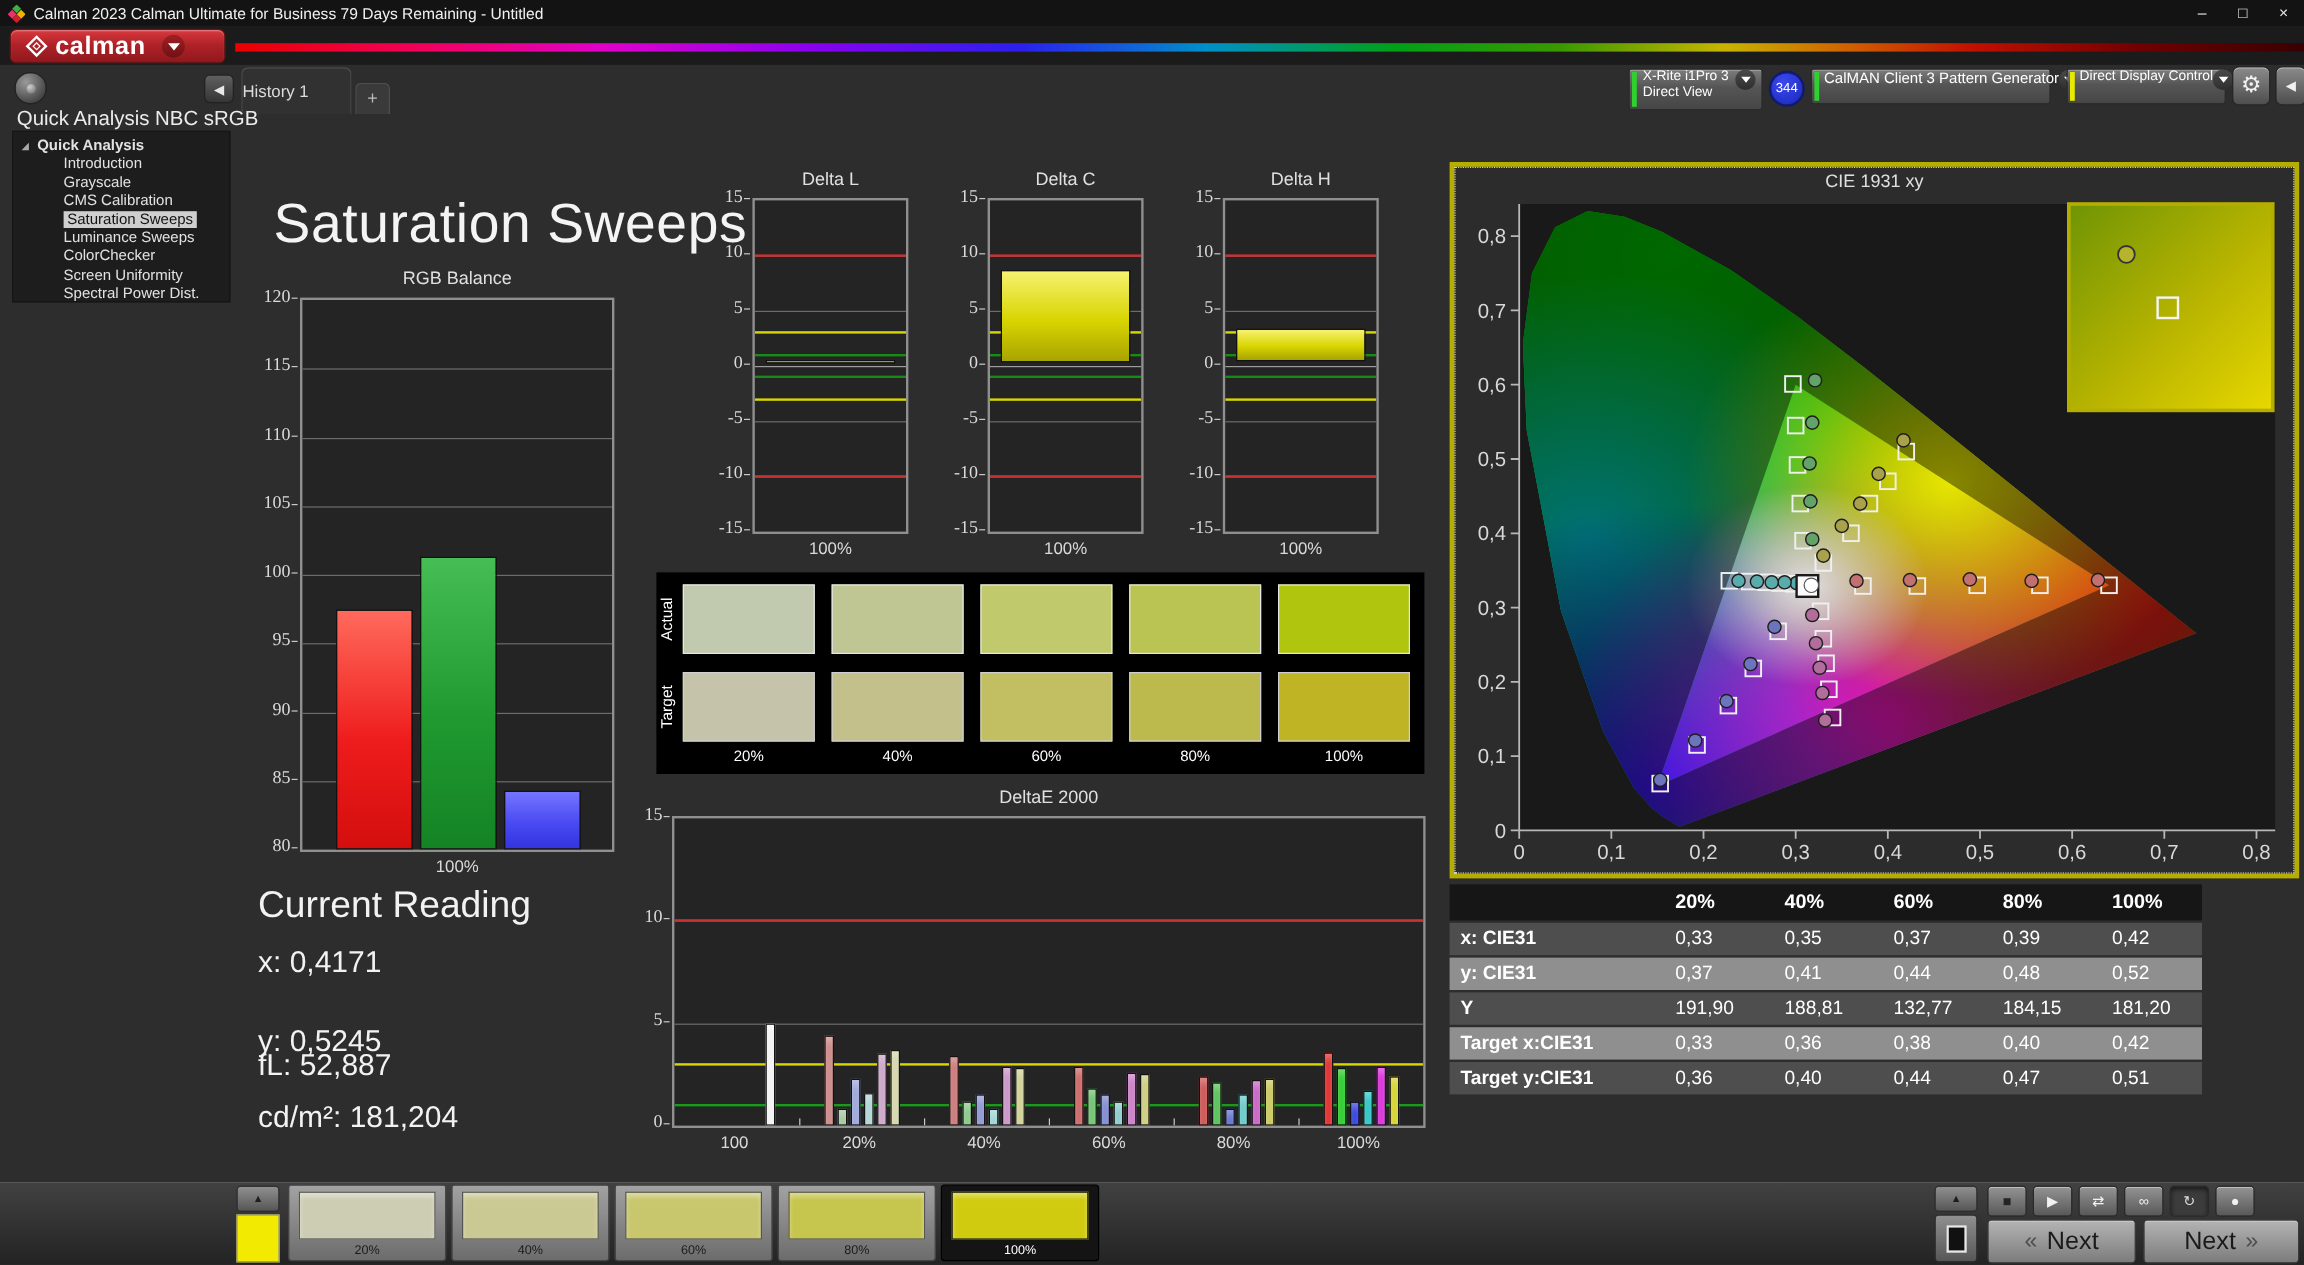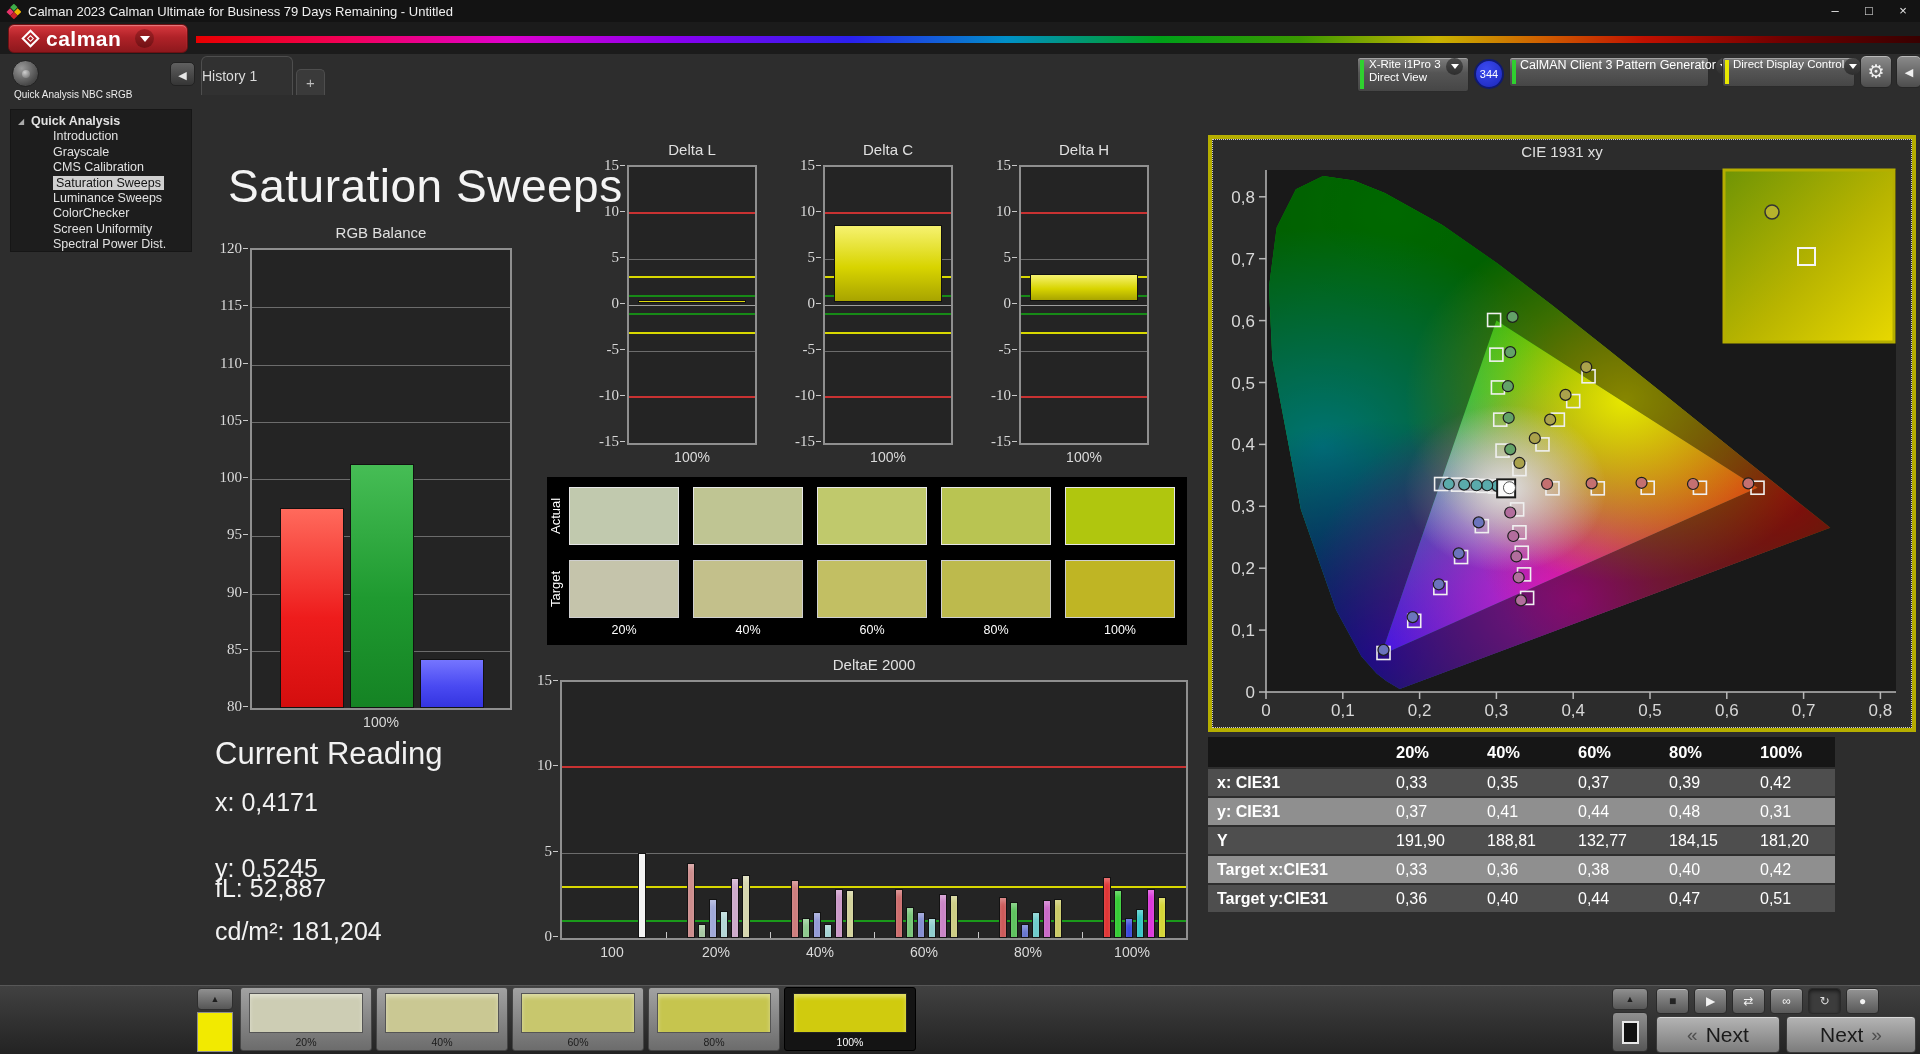--- a/index.html
+++ b/index.html
@@ -63,21 +63,21 @@
   .source-btn { left:1509px; top:57px; width:200px; height:30px; font-size:12.5px; }
   .source-btn span.lbl, .display-btn span.lbl { padding-left:10px; white-space:nowrap; }
   .display-btn { left:1722px; top:57px; width:133px; height:30px; font-size:11.5px; }
   .sq-btn { position:absolute; border-radius:6px; background:linear-gradient(180deg,#8b8b8b,#4d4d4d);
     border:1px solid #262626; color:#f0f0f0; text-align:center;
     box-shadow:inset 0 1px 0 rgba(255,255,255,.4); }
   .gear-btn { left:1860px; top:55px; width:32px; height:33px; font-size:19px; line-height:32px; }
   .edge-btn { left:1896px; top:55px; width:26px; height:33px; font-size:11px; line-height:32px; }
 
   
-  .side-header { position:absolute; left:14px; top:89px; font-size:10px; color:#ececec; }
+  .side-header { position:absolute; left:14px; top:89px; font-size:17px; color:#ececec; }
   .tree { position:absolute; left:10px; top:109px; width:182px; height:143px; background:#1d1d1d;
     border:1px solid #161616; padding-top:4px; }
   .tree-item { position:relative; height:15.4px; line-height:15.4px; font-size:12.5px; color:#e2e2e2;
     white-space:nowrap; }
   .tree-item.lvl0 { padding-left:20px; font-weight:bold; }
   .tree-item.lvl1 { padding-left:42px; }
   .tree-item .twisty { position:absolute; left:7px; top:0; font-size:8px; color:#aaa; }
   .tree-item.sel span.lab { background:#cfcfcf; color:#141414; padding:0 3px; }
 
   
@@ -651,21 +651,21 @@
       <div class="tcell">0,37</div>
       <div class="tcell">0,39</div>
       <div class="tcell">0,42</div>
     </div>
     <div class="trow even">
       <div class="tcell-label">y: CIE31</div>
       <div class="tcell">0,37</div>
       <div class="tcell">0,41</div>
       <div class="tcell">0,44</div>
       <div class="tcell">0,48</div>
-      <div class="tcell">0,31</div>
+      <div class="tcell">0,52</div>
     </div>
     <div class="trow odd">
       <div class="tcell-label">Y</div>
       <div class="tcell">191,90</div>
       <div class="tcell">188,81</div>
       <div class="tcell">132,77</div>
       <div class="tcell">184,15</div>
       <div class="tcell">181,20</div>
     </div>
     <div class="trow even">

